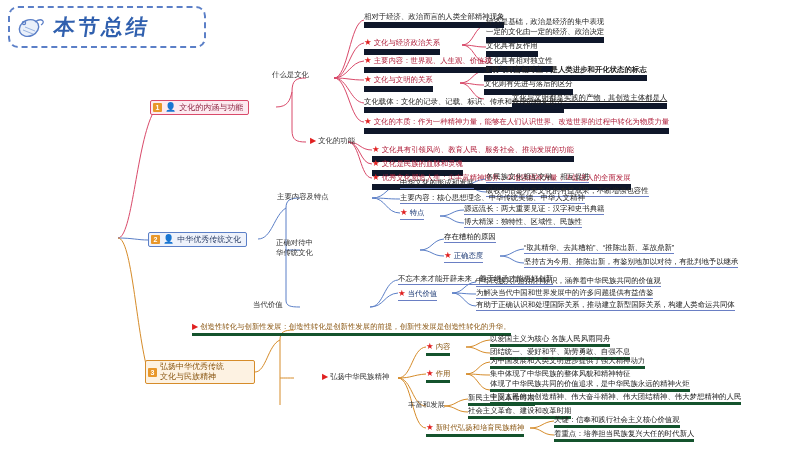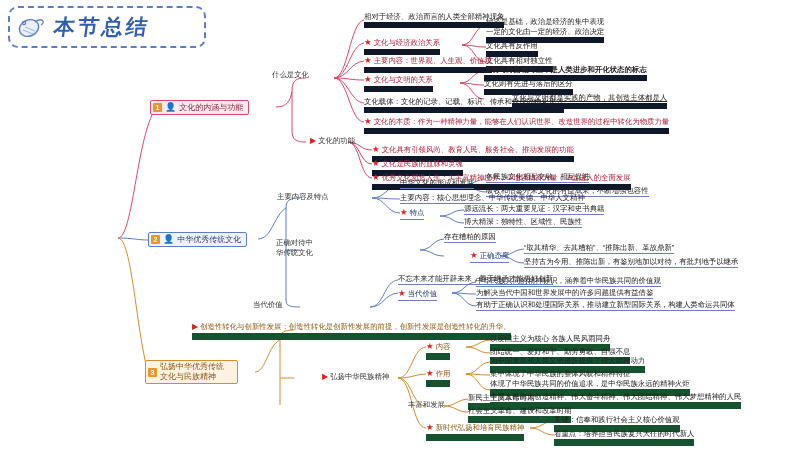--- a/index.html
+++ b/index.html
@@ -54,35 +54,35 @@
   .mainbox .num{
     display:inline-block;width:9px;height:9px;line-height:9px;text-align:center;
     font-size:7px;color:#fff;border-radius:1px;font-weight:bold;
   }
   .mainbox .person{font-size:9px;line-height:1;}
   .mb1{left:150px;top:100px;border-color:#d94a6a;background:#fdeaf0;color:#8c2340;}
   .mb1 .num{background:#e8972a;}
   .mb2{left:148px;top:232px;border-color:#5b7fc7;background:#eef2fb;color:#2a3d66;}
   .mb2 .num{background:#e8972a;}
   .mb3{left:145px;top:360px;border-color:#d68c2a;background:#fdf2e2;color:#8a5713;
-       height:24px;white-space:normal;width:93px;line-height:1.25;align-items:center;}
+       height:24px;white-space:normal;width:110px;line-height:1.25;align-items:center;}
   .mb3 .num{background:#e8972a;}
 
   
   .node{
     position:absolute;
     font-size:7.4px;
     line-height:1.25;
     color:#222;
     white-space:nowrap;
     padding-bottom:1px;
   }
   .node.u-red{border-bottom:6px solid #0f172a;}
   .node.u-blue{border-bottom:1px solid #6a7fc4;}
-  .node.u-orange{border-bottom:7px solid #14532d;}
+  .node.u-orange{border-bottom:3px solid #14532d;}
   .node.two{white-space:normal;line-height:1.3;}
   .star{color:#e02020;font-size:8.5px;margin-right:2px;}
   .flag{color:#e02020;font-size:8px;margin-right:2px;}
   .node.red-t{color:#b0203c;}
   .node.blue-t{color:#24407a;}
   .node.org-t{color:#8a5713;}
   .node.plain{border-bottom:none;}
 
   svg.wires{position:absolute;left:0;top:0;width:800px;height:450px;pointer-events:none;}
 </style>
@@ -284,21 +284,21 @@
     <span>博大精深：独特性、区域性、民族性</span>
   </div>
 
   <div class="node plain two" style="left:276px;top:238px;width:60px;color:#333;">
     <span>正确对待中</span><br>
     <span>华传统文化</span>
   </div>
   <div class="node u-blue" style="left:444px;top:232px;">
     <span>存在糟粕的原因</span>
   </div>
-  <div class="node u-blue blue-t" style="left:444px;top:250px;margin-left:26px;">
+  <div class="node u-blue blue-t" style="left:444px;top:250px;">
     <span class="star">★</span><span>正确态度</span>
   </div>
   <div class="node u-blue" style="left:524px;top:243px;">
     <span>“取其精华、去其糟粕”、“推陈出新、革故鼎新”</span>
   </div>
   <div class="node u-blue" style="left:524px;top:257px;">
     <span>坚持古为今用、推陈出新，有鉴别地加以对待，有批判地予以继承</span>
   </div>
 
   <div class="node plain" style="left:253px;top:300px;color:#333;">

